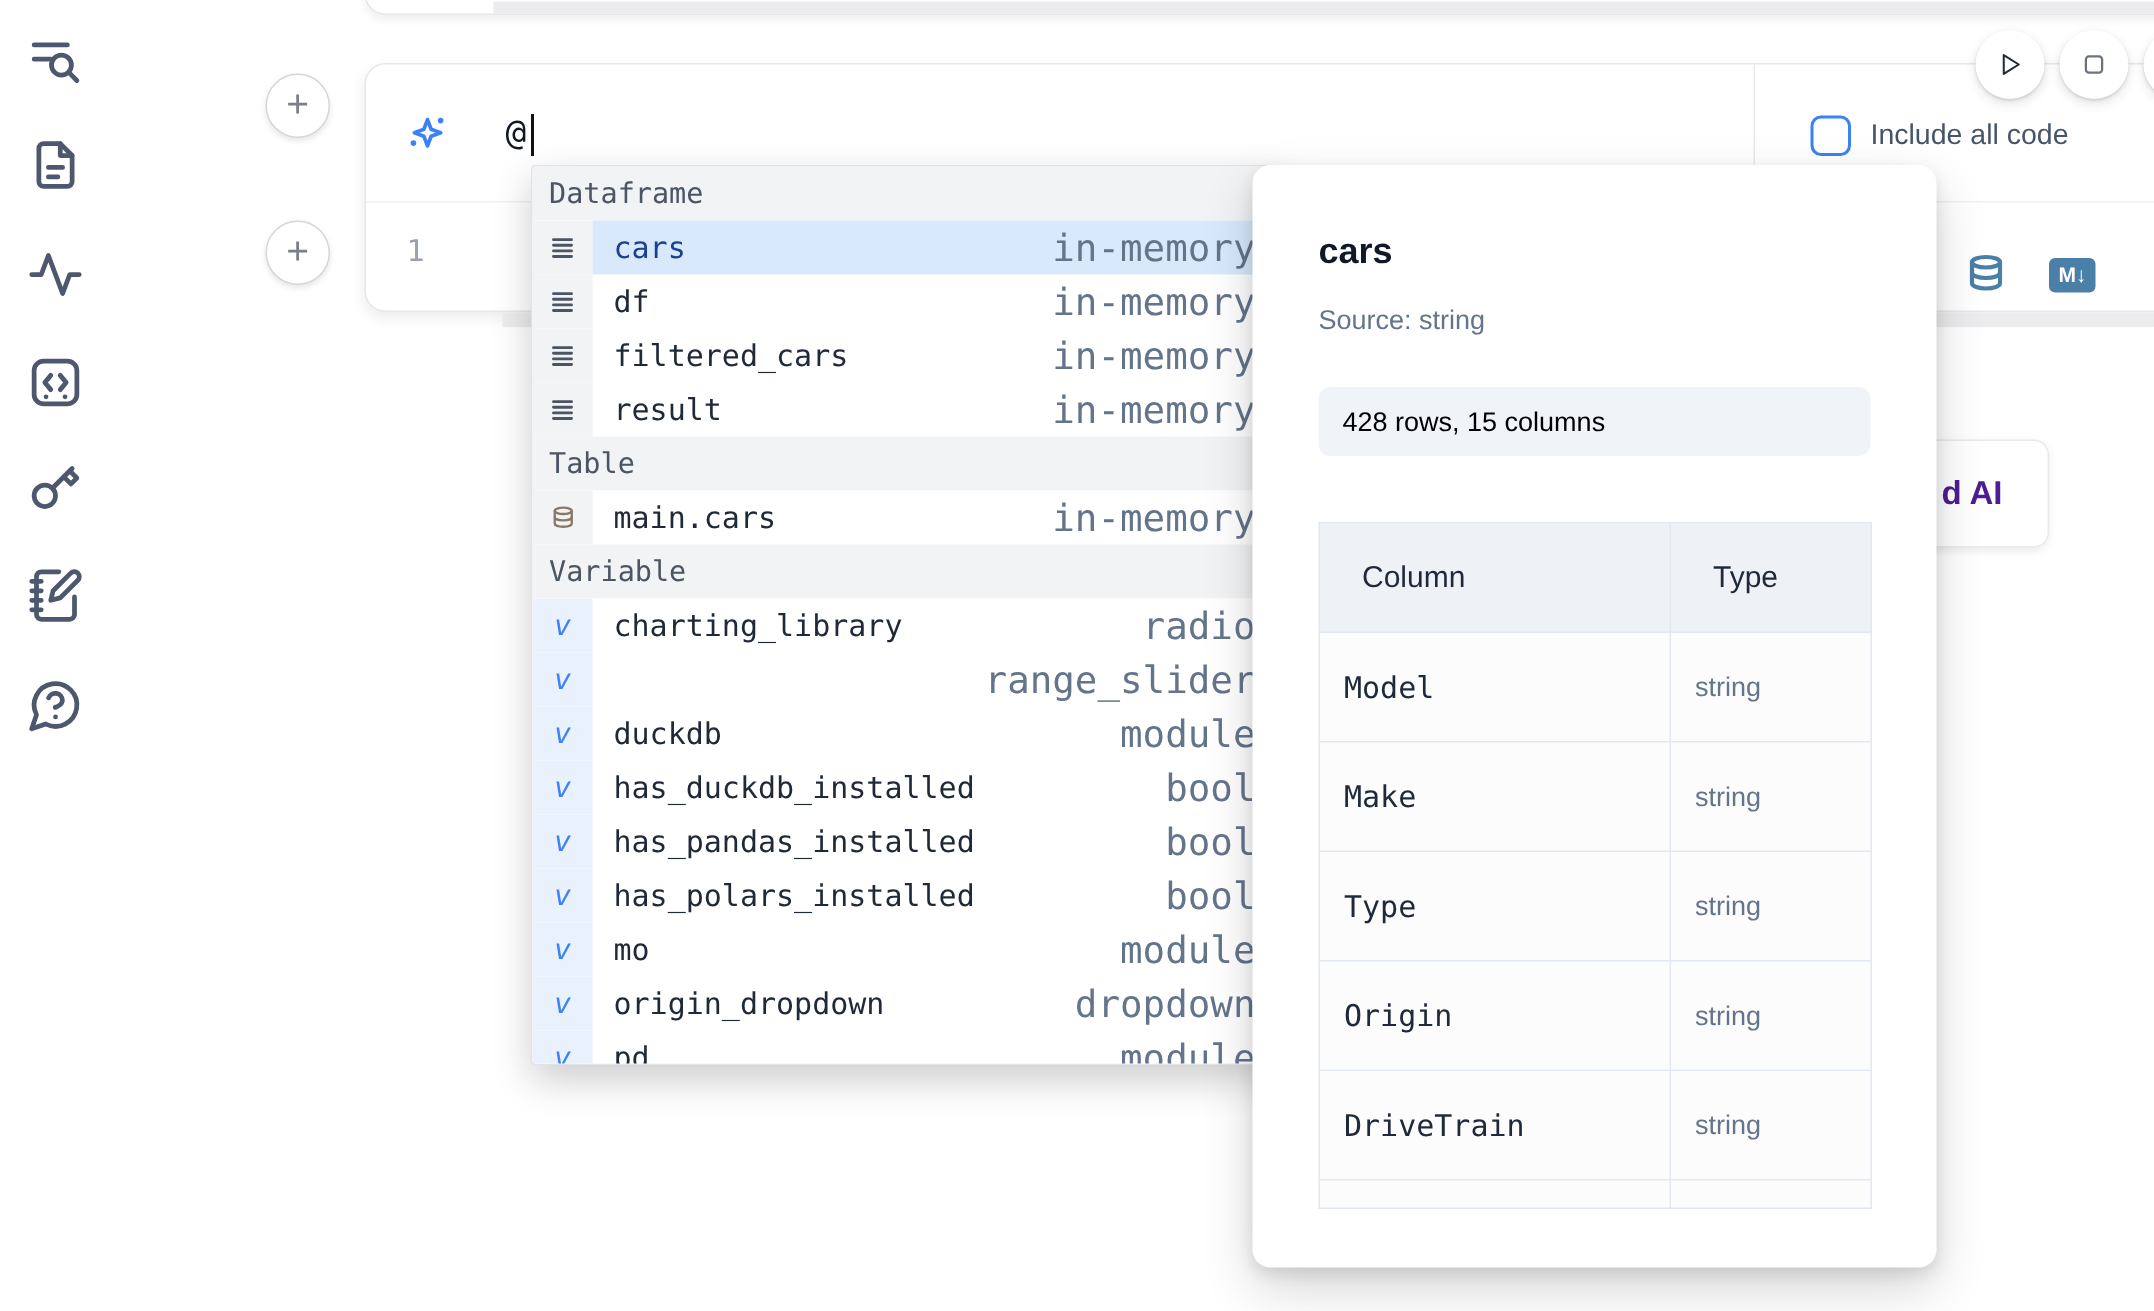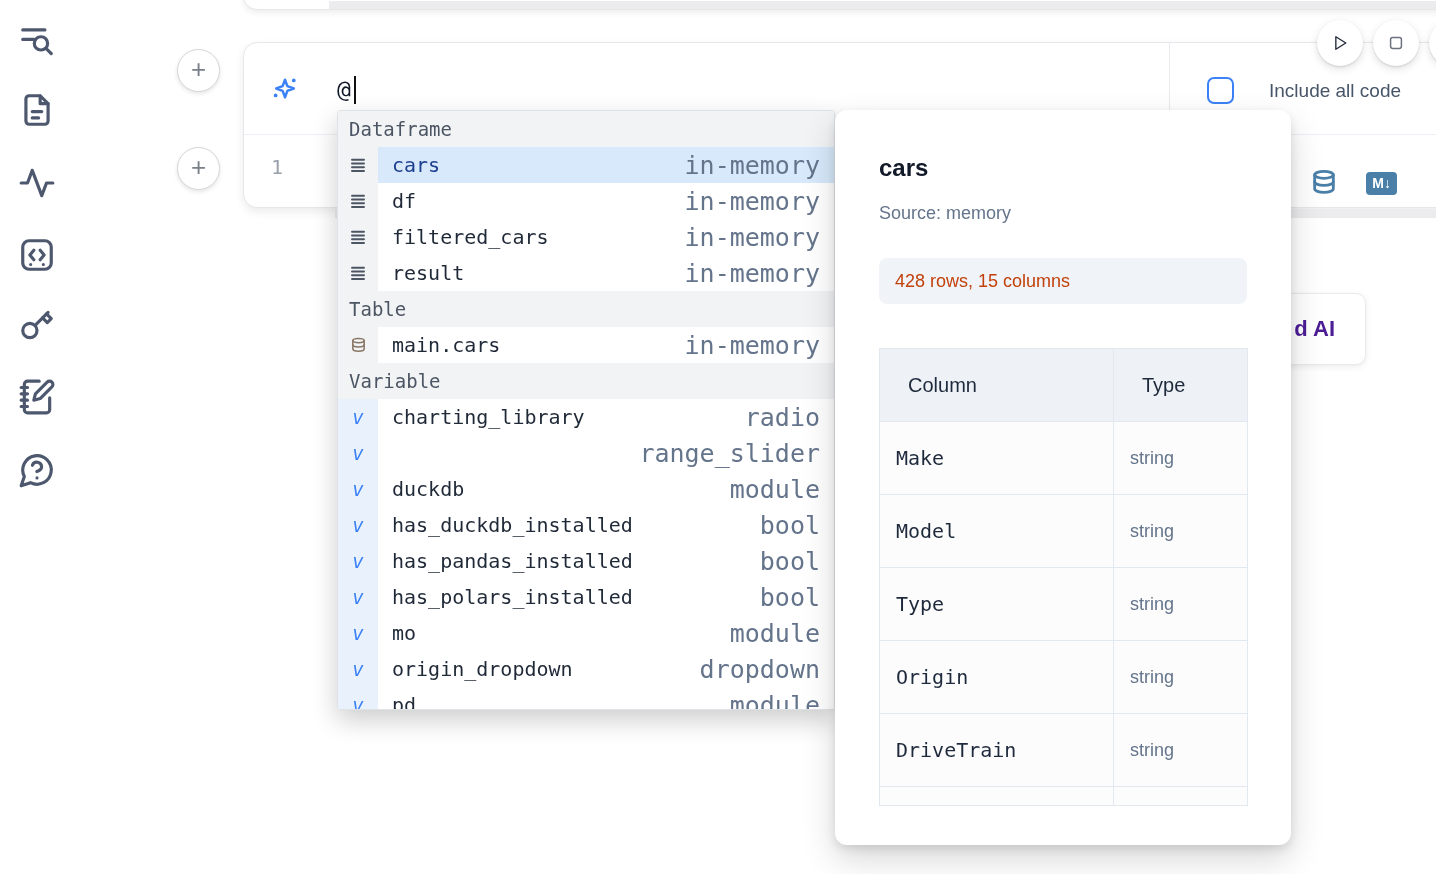--- a/index.html
+++ b/index.html
@@ -28,21 +28,21 @@
 
   
   .cell-card { position:absolute; left:243px; top:42px; width:1210px; height:166px;
                background:#fff; border:1px solid #e6e7ea; border-radius:14px;
                box-shadow:0 4px 10px rgba(0,0,0,.08); }
   .ai-row-divider { position:absolute; left:0; right:0; top:91px; height:1px; background:#edf0f4; }
   .v-divider { position:absolute; left:925px; top:0; width:1px; height:91px; background:#e8eaee; }
   .sparkle { position:absolute; left:26px; top:33px; width:30px; height:30px; color:#3b82f6; }
   .prompt-text { position:absolute; left:93px; top:33px; font-size:23px; color:#111827; }
   .caret { position:absolute; left:110px; top:33px; width:2px; height:28px; background:#111; }
-  .include-wrap { position:absolute; left:963px; top:34px; display:flex; align-items:center;gap:22px; }
+  .include-wrap { position:absolute; left:963px; top:34px; display:flex; align-items:center; }
   .checkbox { width:27px; height:27px; border:2px solid #3b82f6; border-radius:7px; background:#fff; }
   .include-label { margin-left:13px; font-size:19px; color:#475569; }
   .line-no { position:absolute; left:27px; top:112px; font-size:20px; color:#9aa1ad; }
   .cell-right-icons { position:absolute; right:55px; top:126px; display:flex; gap:28px; align-items:center; }
   .db-icon-big { width:28px; height:28px; color:#4a7fa8; }
   .md-badge { background:#4a7fa8; color:#fff; border-radius:4px; font-weight:bold;
               font-size:14px; padding:3px 6px 4px 6px; letter-spacing:0; }
   .console-strip-main { position:absolute; left:335px; top:209px; width:1101px; height:9px; background:#ececee; }
 
   
@@ -51,21 +51,21 @@
                 display:flex; align-items:center; justify-content:center; }
   .circle-btn svg { width:20px; height:20px; }
 
   
   .ai-card { position:absolute; left:1152px; top:293px; width:214px; height:72px;
              background:#fff; border:1px solid #e8eaee; border-radius:10px;
              box-shadow:0 2px 6px rgba(0,0,0,.08); z-index:5; }
   .ai-card-label { position:absolute; right:30px; top:22px; font-size:22px; font-weight:bold; color:#4c1d95; }
 
   
-  .dropdown { position:absolute; left:337px; top:110px; width:498px; height:600px;
+  .dropdown { position:absolute; left:354px; top:110px; width:498px; height:600px;
               background:#fff; border:1px solid #dfe2e6; border-radius:3px;
               box-shadow:0 10px 26px rgba(0,0,0,.20); overflow:hidden; z-index:10; }
   .ac-header { height:36px; background:#f2f3f5; color:#4b5563; font-size:19px;
                line-height:36px; padding-left:11px; }
   .ac-row { height:36px; display:flex; align-items:stretch; background:#fff; }
   .ac-gutter { width:40px; flex:0 0 40px; background:#f2f3f5; display:flex;
                align-items:center; justify-content:center; color:#4b5563; }
   .ac-gutter.var { background:#e9f1fc; color:#3b82f6; font-style:italic; font-size:19px; }
   .ac-main { flex:1; display:flex; align-items:center; padding:0 14px; }
   .ac-row.selected .ac-main { background:#d7e9fb; }
@@ -75,21 +75,21 @@
   .rows-glyph svg { width:18px; height:18px; }
   .tbl-glyph svg { width:17px; height:17px; color:#8a7866; }
 
   
   .preview { position:absolute; left:835px; top:110px; width:456px; height:735px;
              background:#fff; border-radius:12px; z-index:20;
              box-shadow:0 4px 10px rgba(0,0,0,.10), 0 14px 34px rgba(0,0,0,.16); }
   .pv-title { position:absolute; left:44px; top:44px; font-size:24px; font-weight:bold; color:#111827; }
   .pv-source { position:absolute; left:44px; top:93px; font-size:18px; color:#64748b; }
   .pv-badge { position:absolute; left:44px; top:148px; width:368px; height:46px;
-              background:#f0f4f8; border-radius:8px; font-size:18px; color:#c2410c;
+              background:#f0f4f8; border-radius:8px; font-size:18px; color:#000000;
               line-height:46px; padding-left:16px; }
   .pv-table { position:absolute; left:44px; top:238px; width:368px;
               border-collapse:collapse; table-layout:fixed; }
   .pv-table th, .pv-table td { border:1px solid #e2e8f0; text-align:left; }
   .pv-table th { background:#eef2f7; height:73px; font-size:20px; font-weight:normal;
                  color:#1e293b; padding-left:28px; }
   .pv-table td { background:#fcfcfd; height:73px; padding-left:16px; }
   .pv-table td.cname { font-size:20px; color:#1e293b; }
   .pv-table td.ctype { font-size:18px; color:#64748b; }
   .pv-table col.c1 { width:234px; } .pv-table col.c2 { width:134px; }
@@ -329,38 +329,38 @@
       <div class="ac-gutter var">v</div>
       <div class="ac-main">
           <span class="ac-name">pd</span>
           <span class="ac-type">module</span>
         </div>
     </div>
   </div>
 
   <div class="preview">
     <div class="pv-title">cars</div>
-    <div class="pv-source">Source: memory</div>
+    <div class="pv-source">Source: string</div>
     <div class="pv-badge">428 rows, 15 columns</div>
     <table class="pv-table">
       <colgroup>
           <col class="c1">
           <col class="c2">
         </colgroup>
       <tbody>
           <tr>
         <th>Column</th>
         <th>Type</th>
       </tr>
       <tr>
+        <td class="cname mono">Model</td>
+        <td class="ctype">string</td>
+      </tr>
+      <tr>
         <td class="cname mono">Make</td>
-        <td class="ctype">string</td>
-      </tr>
-      <tr>
-        <td class="cname mono">Model</td>
         <td class="ctype">string</td>
       </tr>
       <tr>
         <td class="cname mono">Type</td>
         <td class="ctype">string</td>
       </tr>
       <tr>
         <td class="cname mono">Origin</td>
         <td class="ctype">string</td>
       </tr>

